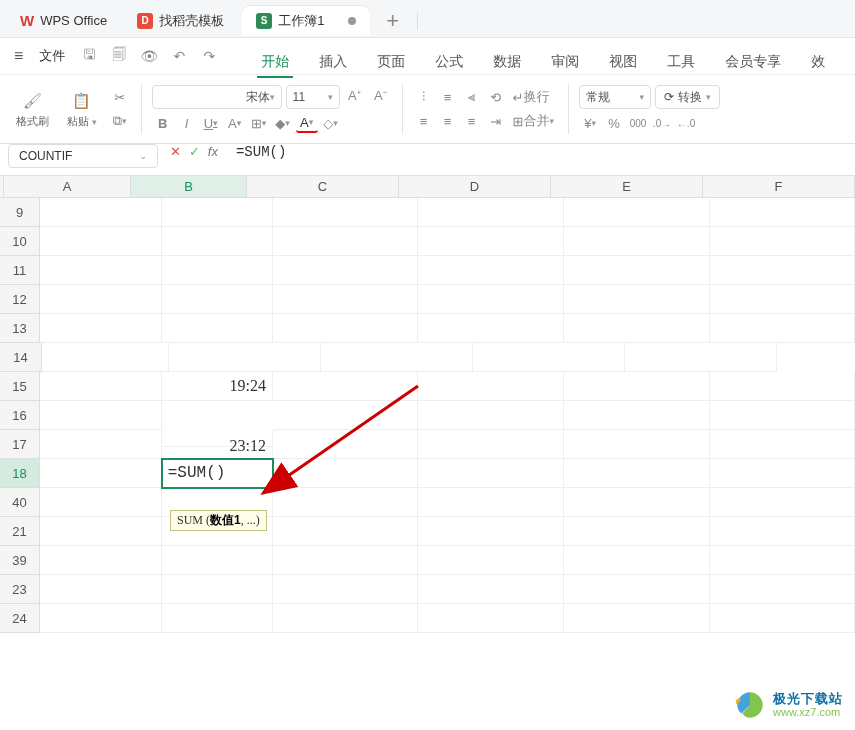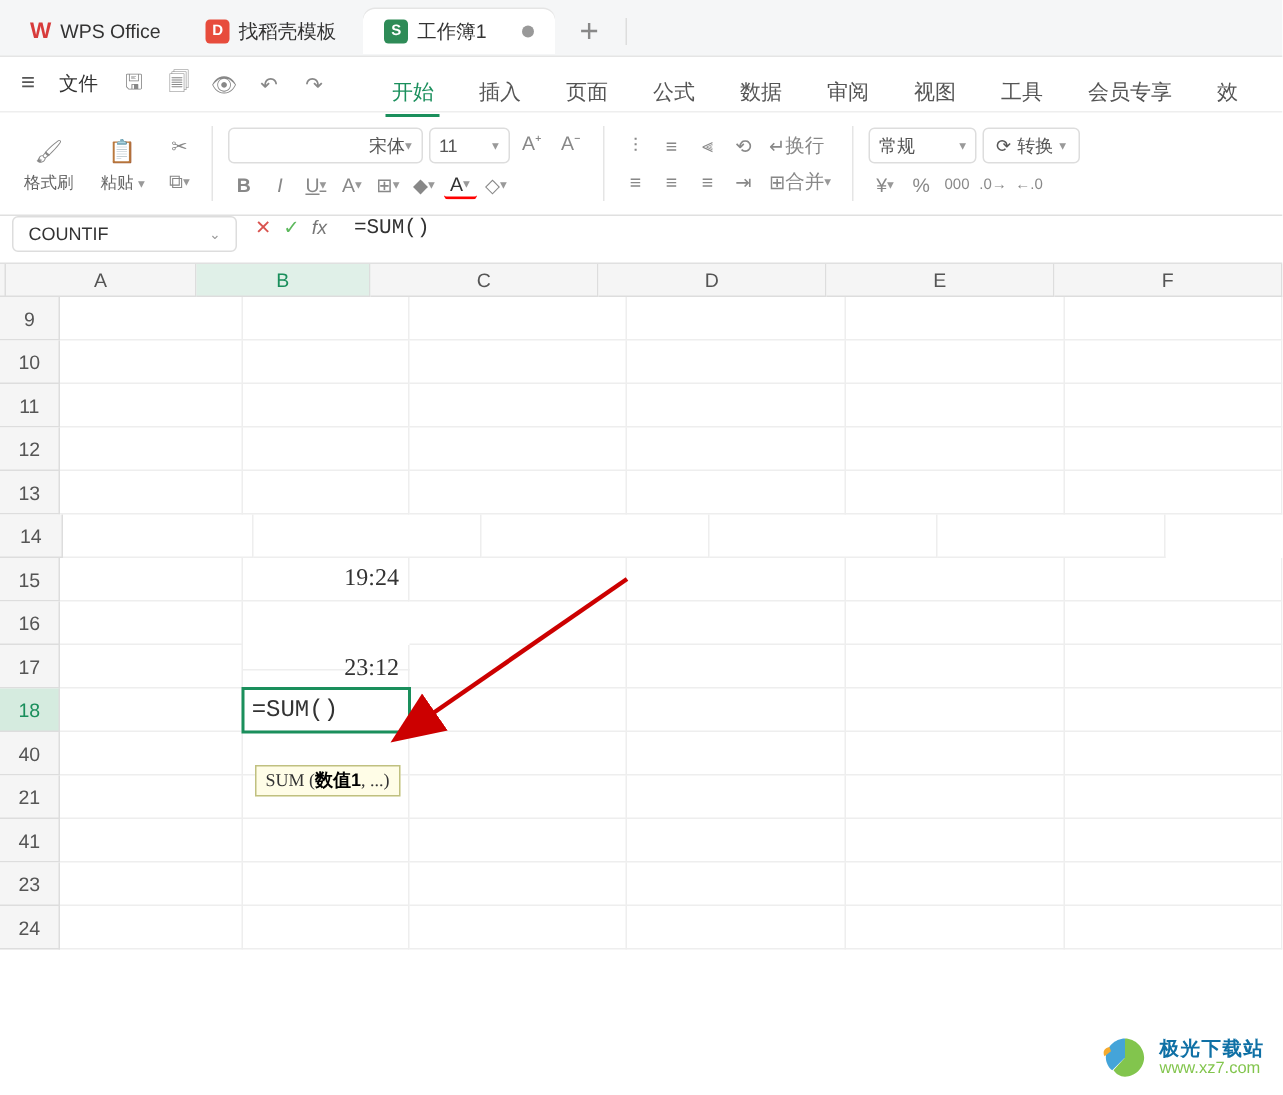--- a/index.html
+++ b/index.html
@@ -327,21 +327,21 @@
       <div class="row-strip">
         <div class="row-h">21</div>
         <div class="cell" style="width: 127px;"></div>
         <div class="cell" style="width: 116px;"></div>
         <div class="cell" style="width: 152px;"></div>
         <div class="cell" style="width: 152px;"></div>
         <div class="cell" style="width: 152px;"></div>
         <div class="cell" style="width: 152px;"></div>
       </div>
       <div class="row-strip">
-        <div class="row-h">41</div>
+        <div class="row-h">39</div>
         <div class="cell" style="width: 127px;"></div>
         <div class="cell" style="width: 116px;"></div>
         <div class="cell" style="width: 152px;"></div>
         <div class="cell" style="width: 152px;"></div>
         <div class="cell" style="width: 152px;"></div>
         <div class="cell" style="width: 152px;"></div>
       </div>
       <div class="row-strip">
         <div class="row-h">23</div>
         <div class="cell" style="width: 127px;"></div>

